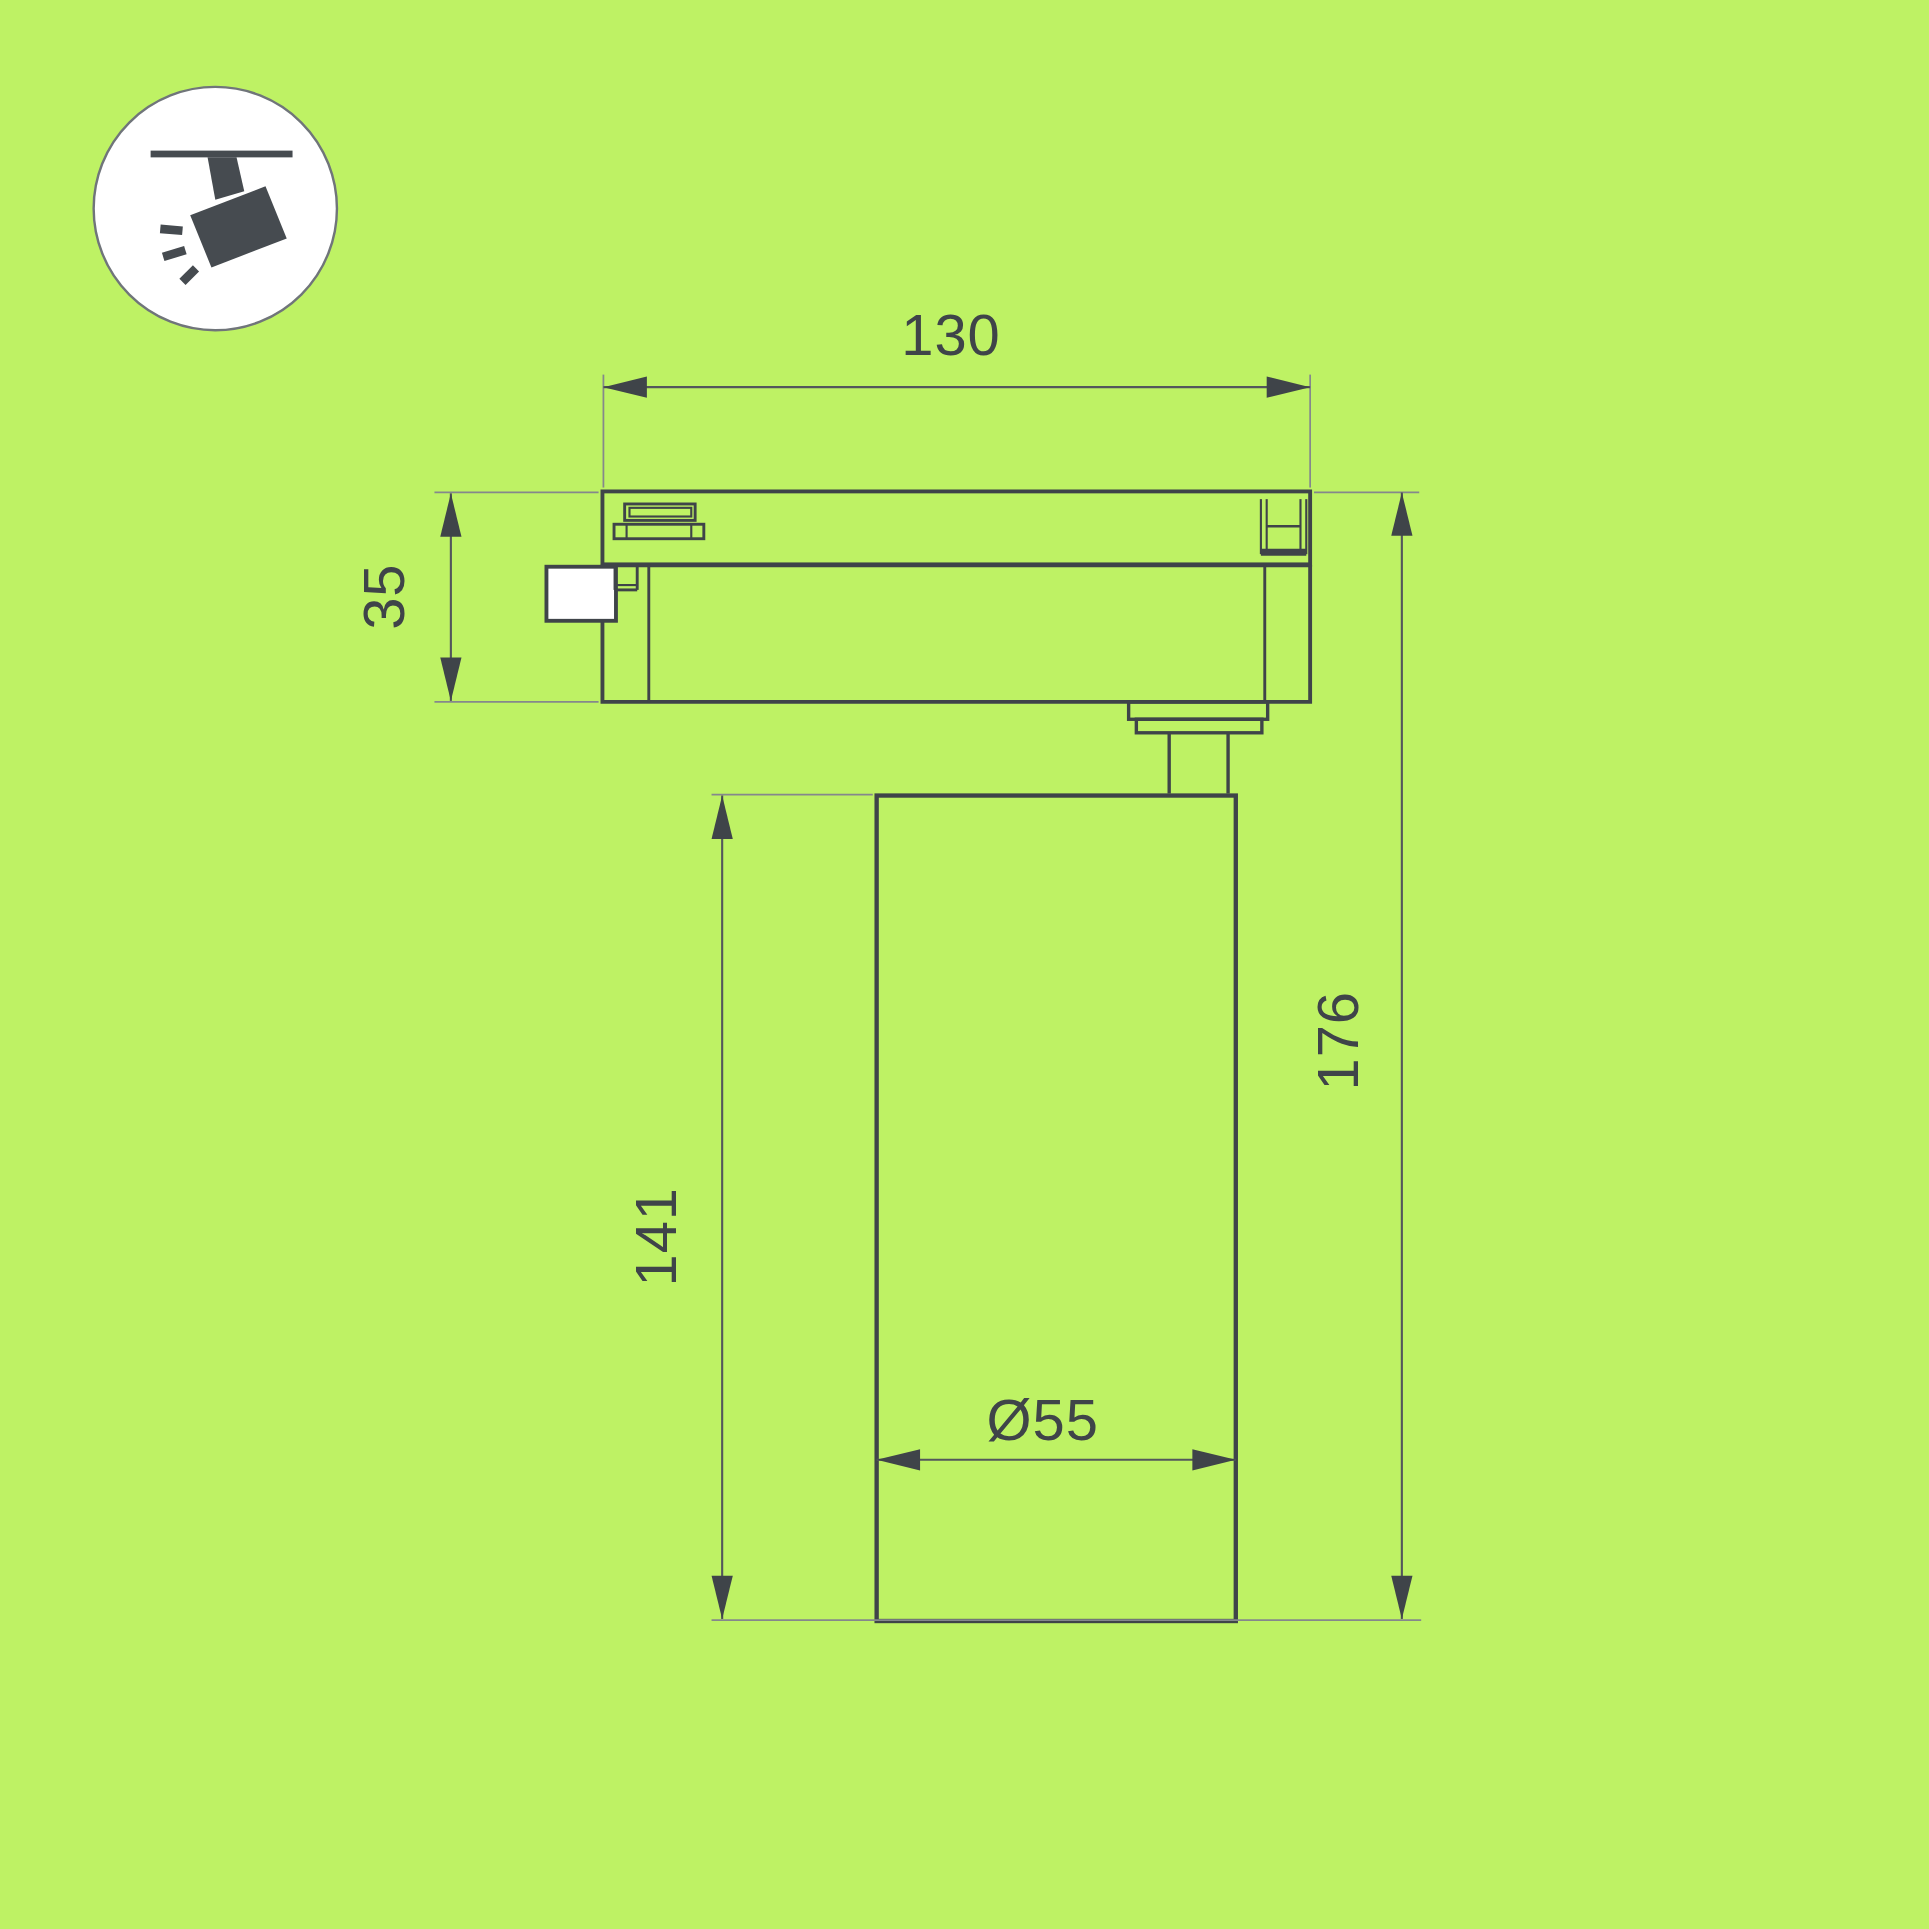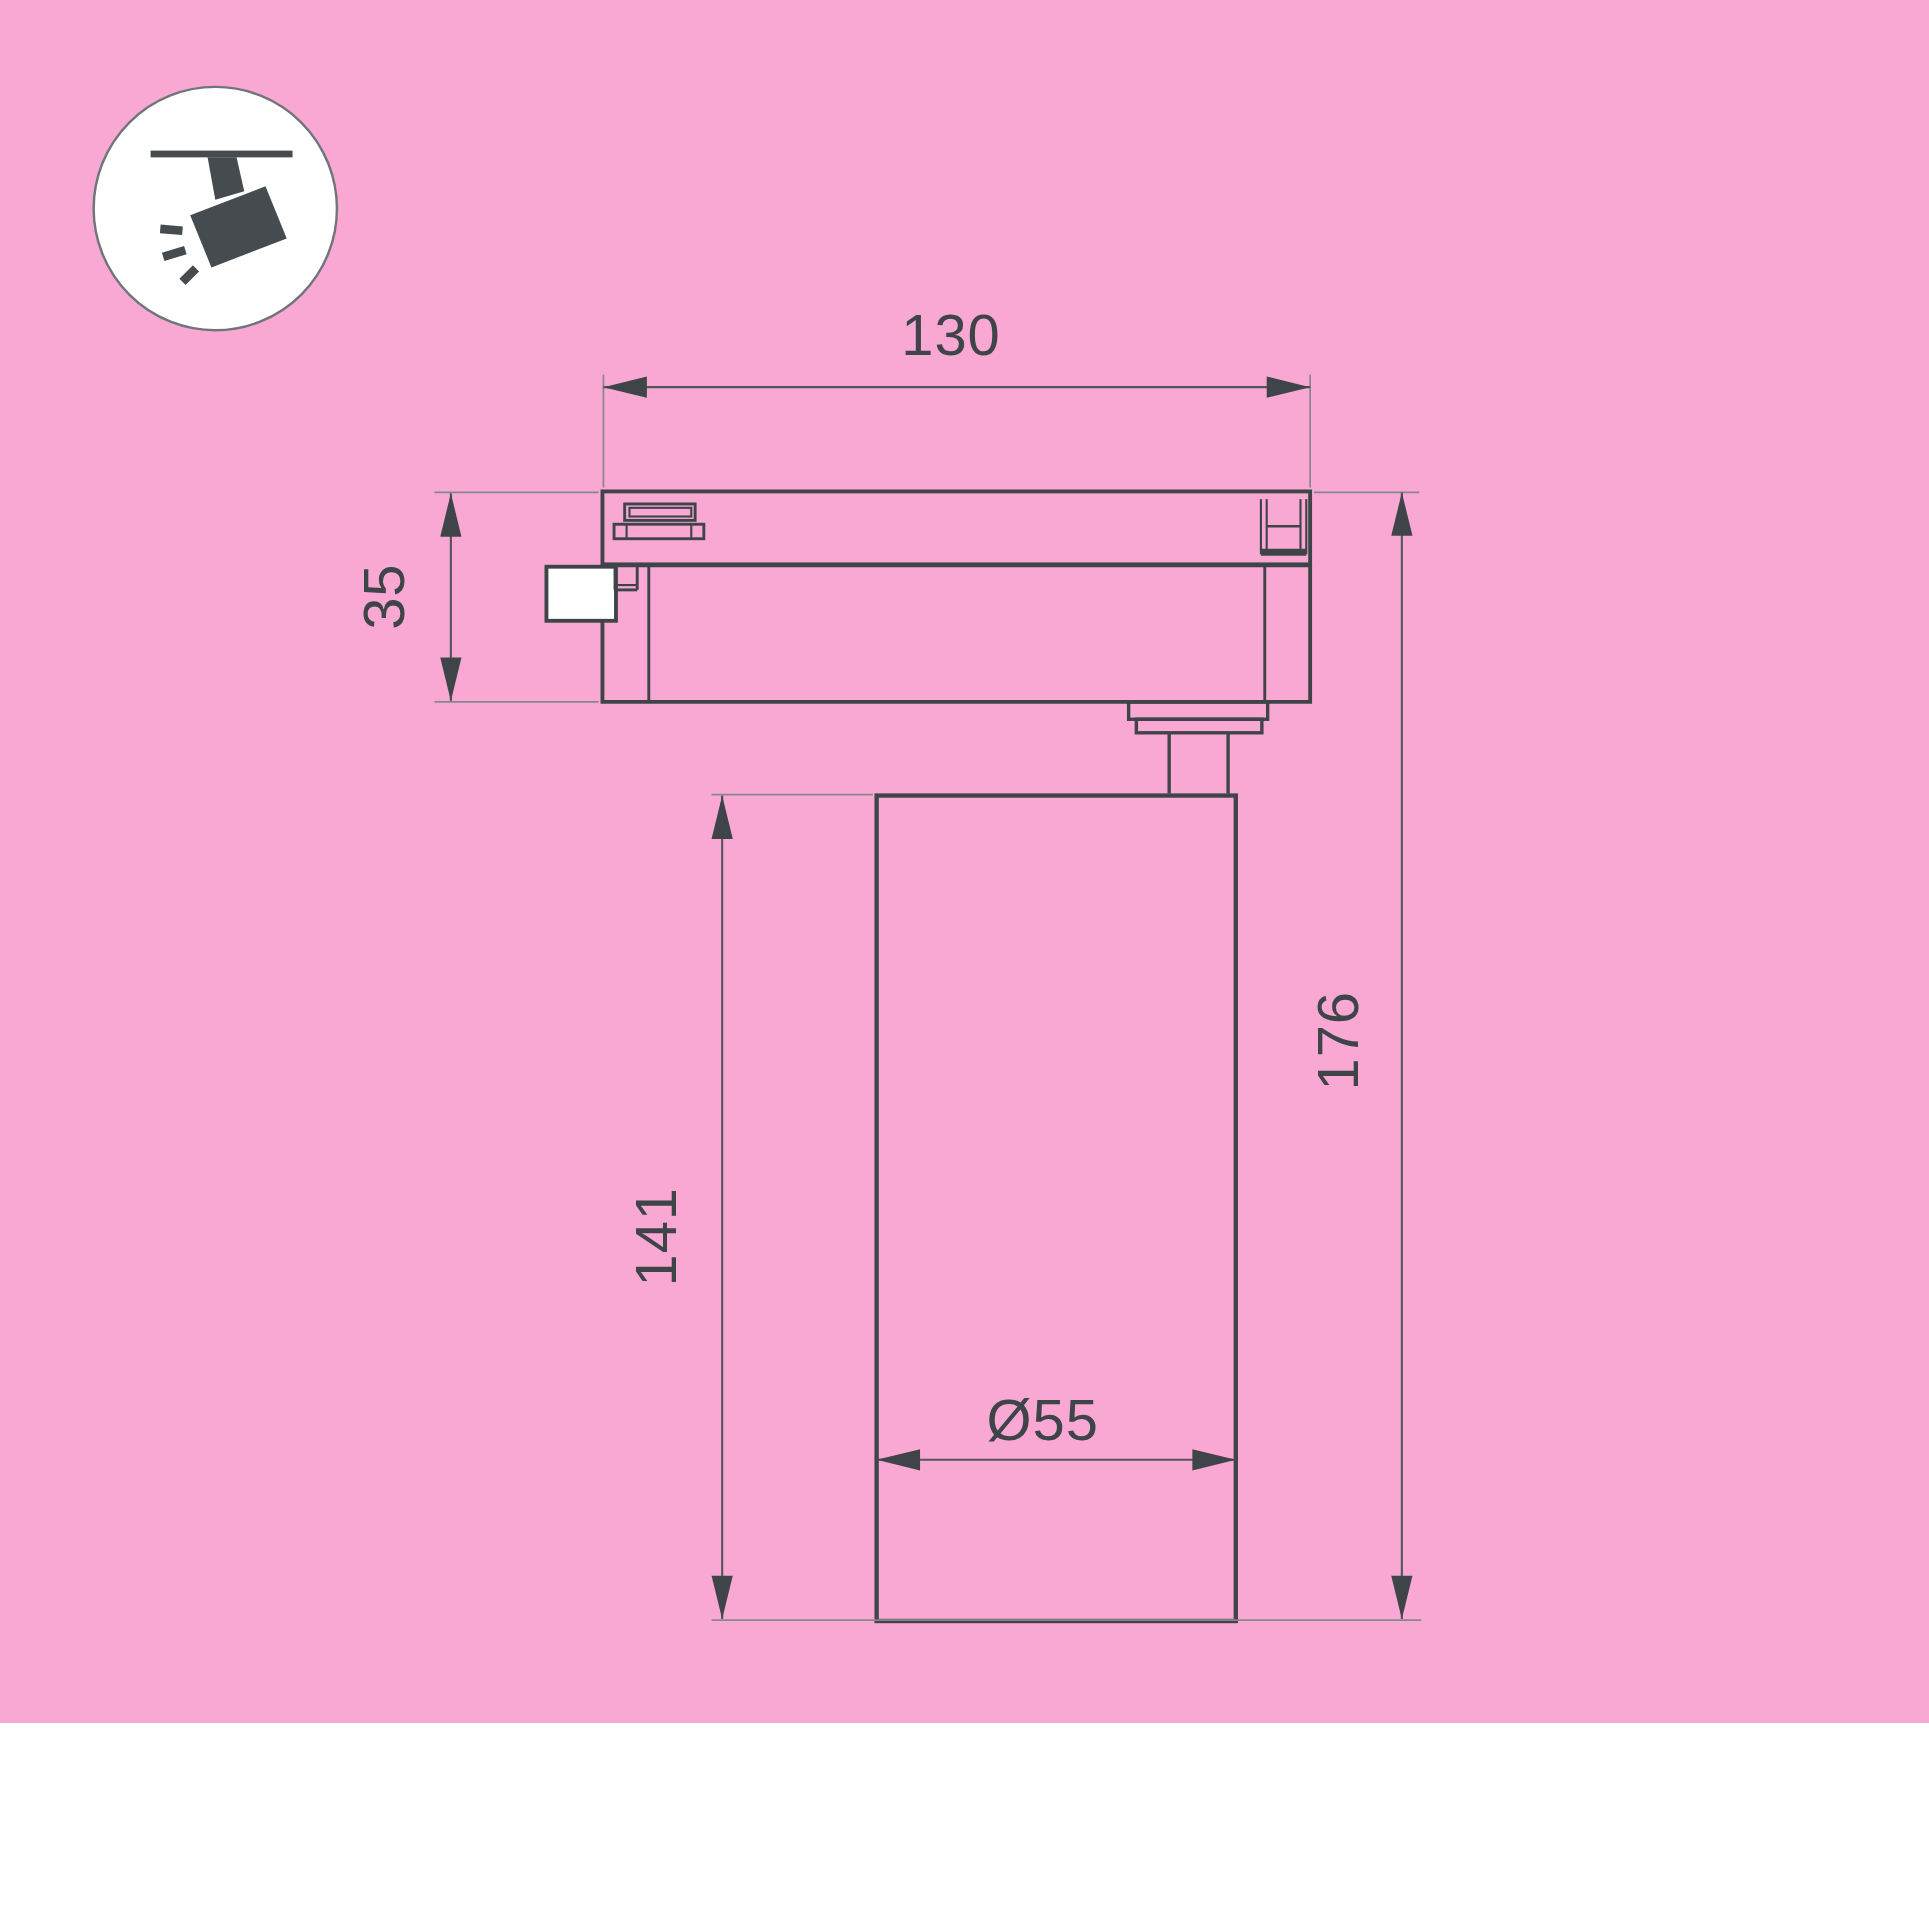--- a/index.html
+++ b/index.html
@@ -6,22 +6,22 @@
     margin: 0;
     padding: 0;
     background: #ffffff;
     width: 1929px;
     height: 1929px;
     font-family: "Liberation Sans", sans-serif;
   }
   .canvas {
     position: relative;
     width: 1929px;
-    height: 1723px;
-    background: #f9a8d4;
+    height: 1929px;
+    background: #bef264;
     overflow: hidden;
   }
   svg { display: block; }
 
   
   .obj     { stroke: #3f4449; stroke-width: 4;   fill: none; }
   .obj-hv  { stroke: #3f4449; stroke-width: 5;   fill: none; }
   .obj-th  { stroke: #3f4449; stroke-width: 3;   fill: none; }
   .white-fill { fill: #ffffff; }
 

